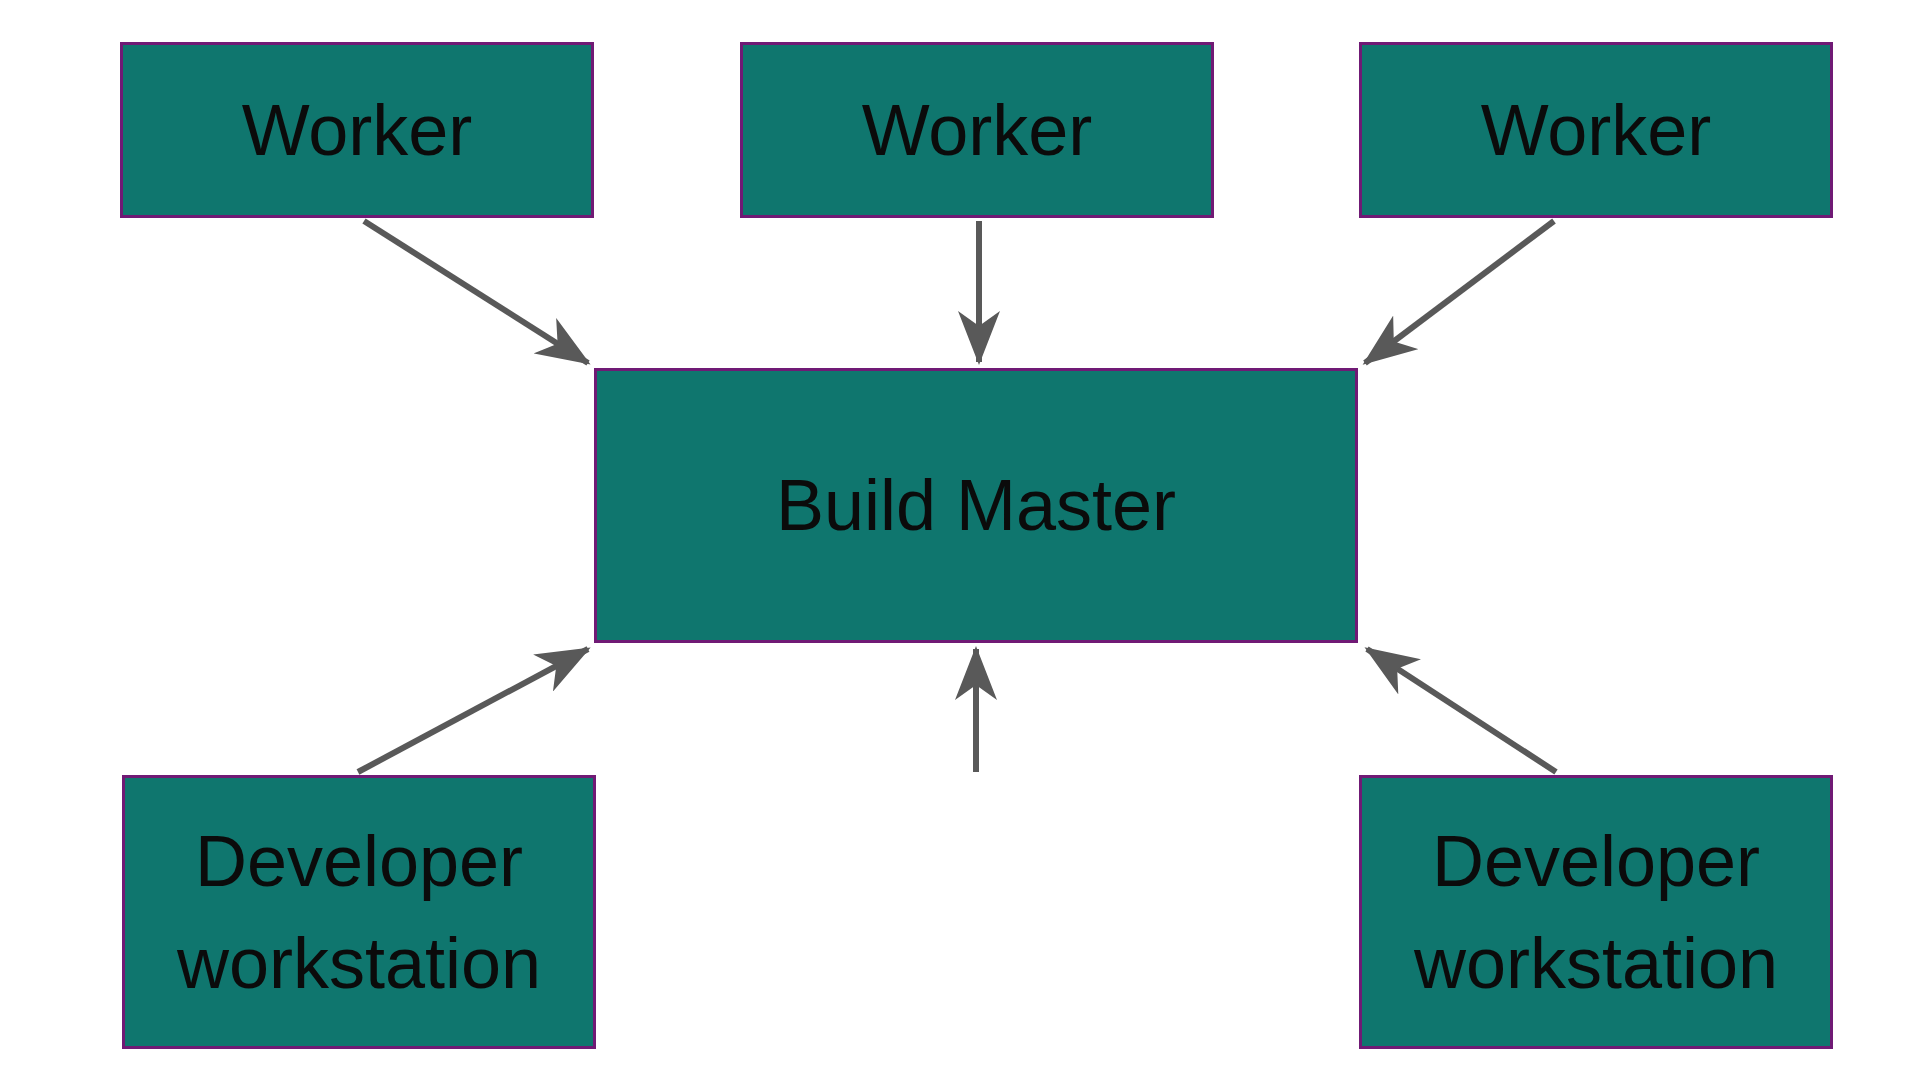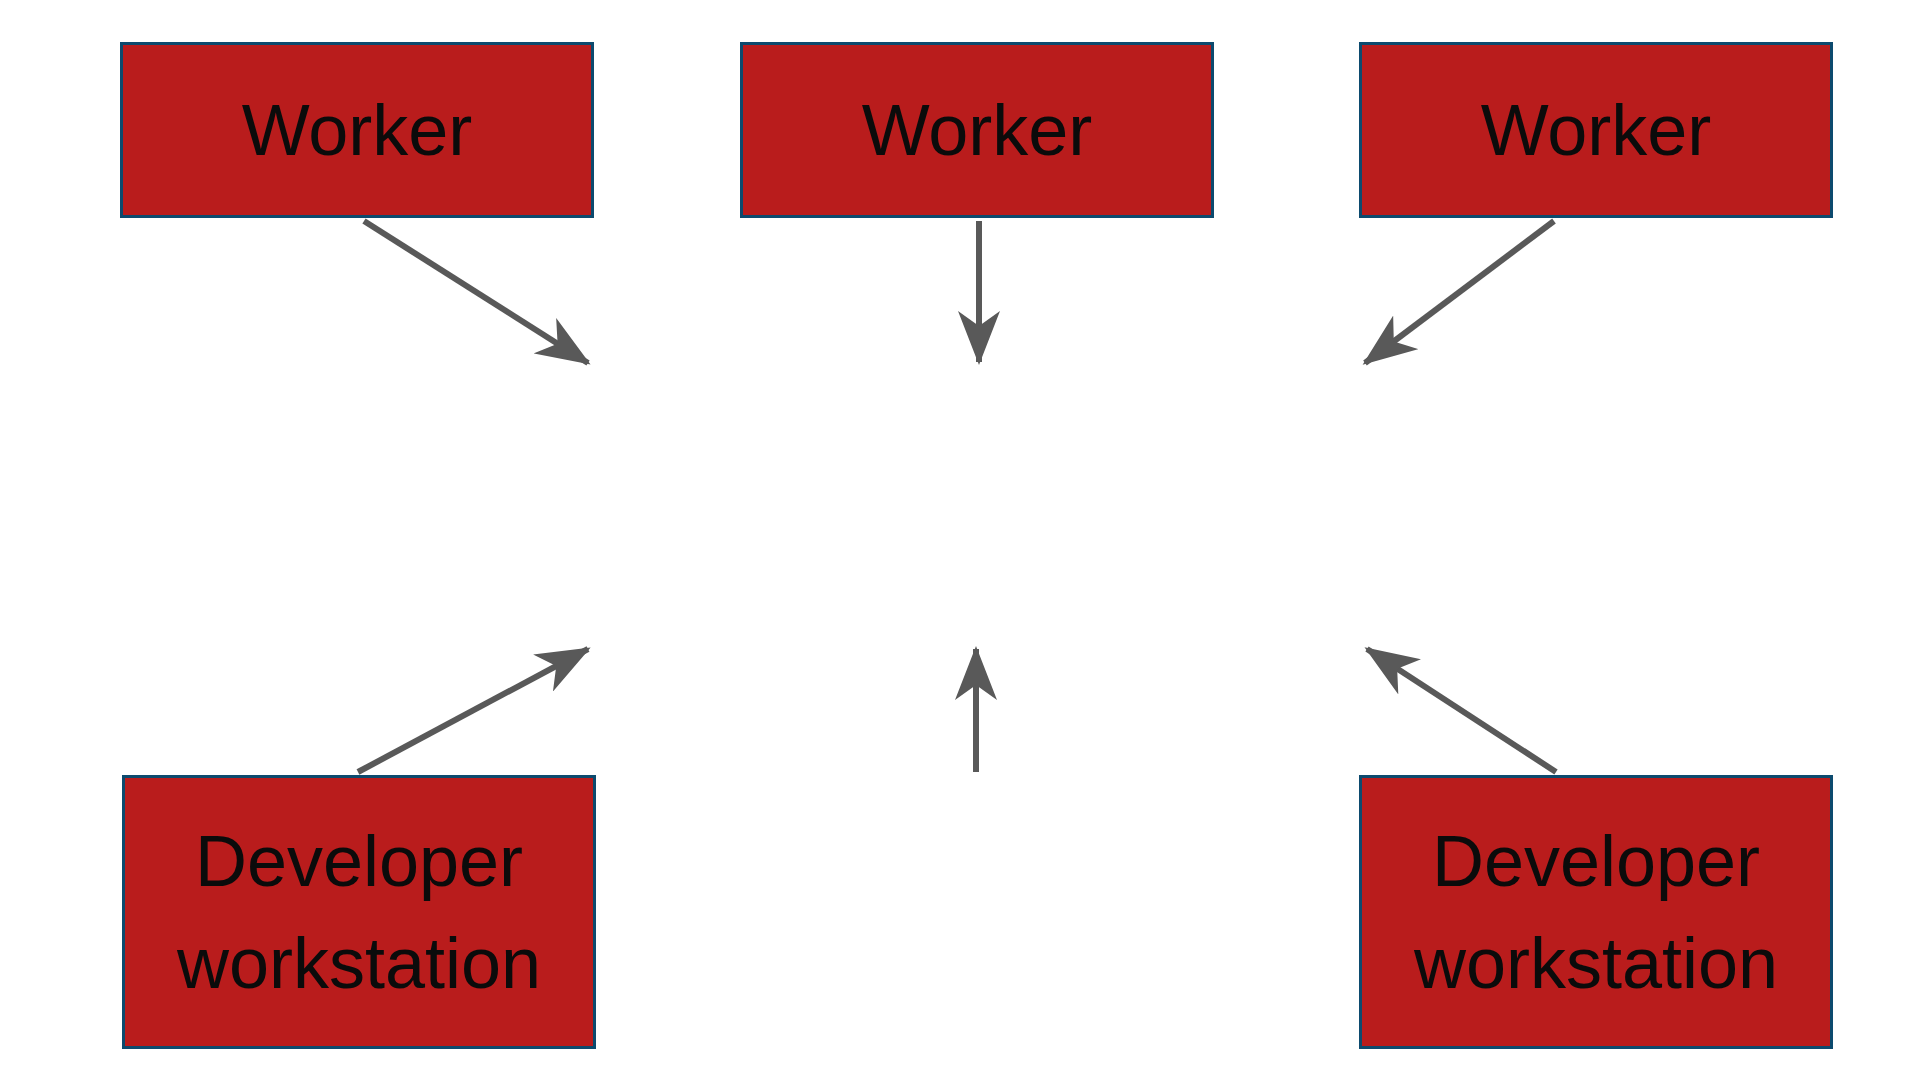--- a/index.html
+++ b/index.html
@@ -19,22 +19,22 @@
     position: absolute;
     left: 0;
     top: 0;
     width: 1910px;
     height: 1090px;
     pointer-events: none;
   }
   .node {
     position: absolute;
     box-sizing: border-box;
-    background: #b91c1c;
-    border: 3px solid #0c4a6e;
+    background: #0f766e;
+    border: 3px solid #701a75;
     display: flex;
     align-items: center;
     justify-content: center;
     text-align: center;
   }
   .node .label {
     color: #0b0b0b;
     font-size: 72px;
     line-height: 1.42;
     white-space: pre-line;
@@ -65,20 +65,23 @@
   </div>
 
   <div class="node" style="left:740px; top:42px; width:474px; height:176px;">
     <span class="label">Worker</span>
   </div>
 
   <div class="node" style="left:1359px; top:42px; width:474px; height:176px;">
     <span class="label">Worker</span>
   </div>
 
+  <div class="node" style="left:594px; top:368px; width:764px; height:275px;">
+    <span class="label">Build Master</span>
+  </div>
 
   <div class="node" style="left:122px; top:775px; width:474px; height:274px;">
     <span class="label">Developer
 workstation</span>
   </div>
 
 
   <div class="node" style="left:1359px; top:775px; width:474px; height:274px;">
     <span class="label">Developer
 workstation</span>

